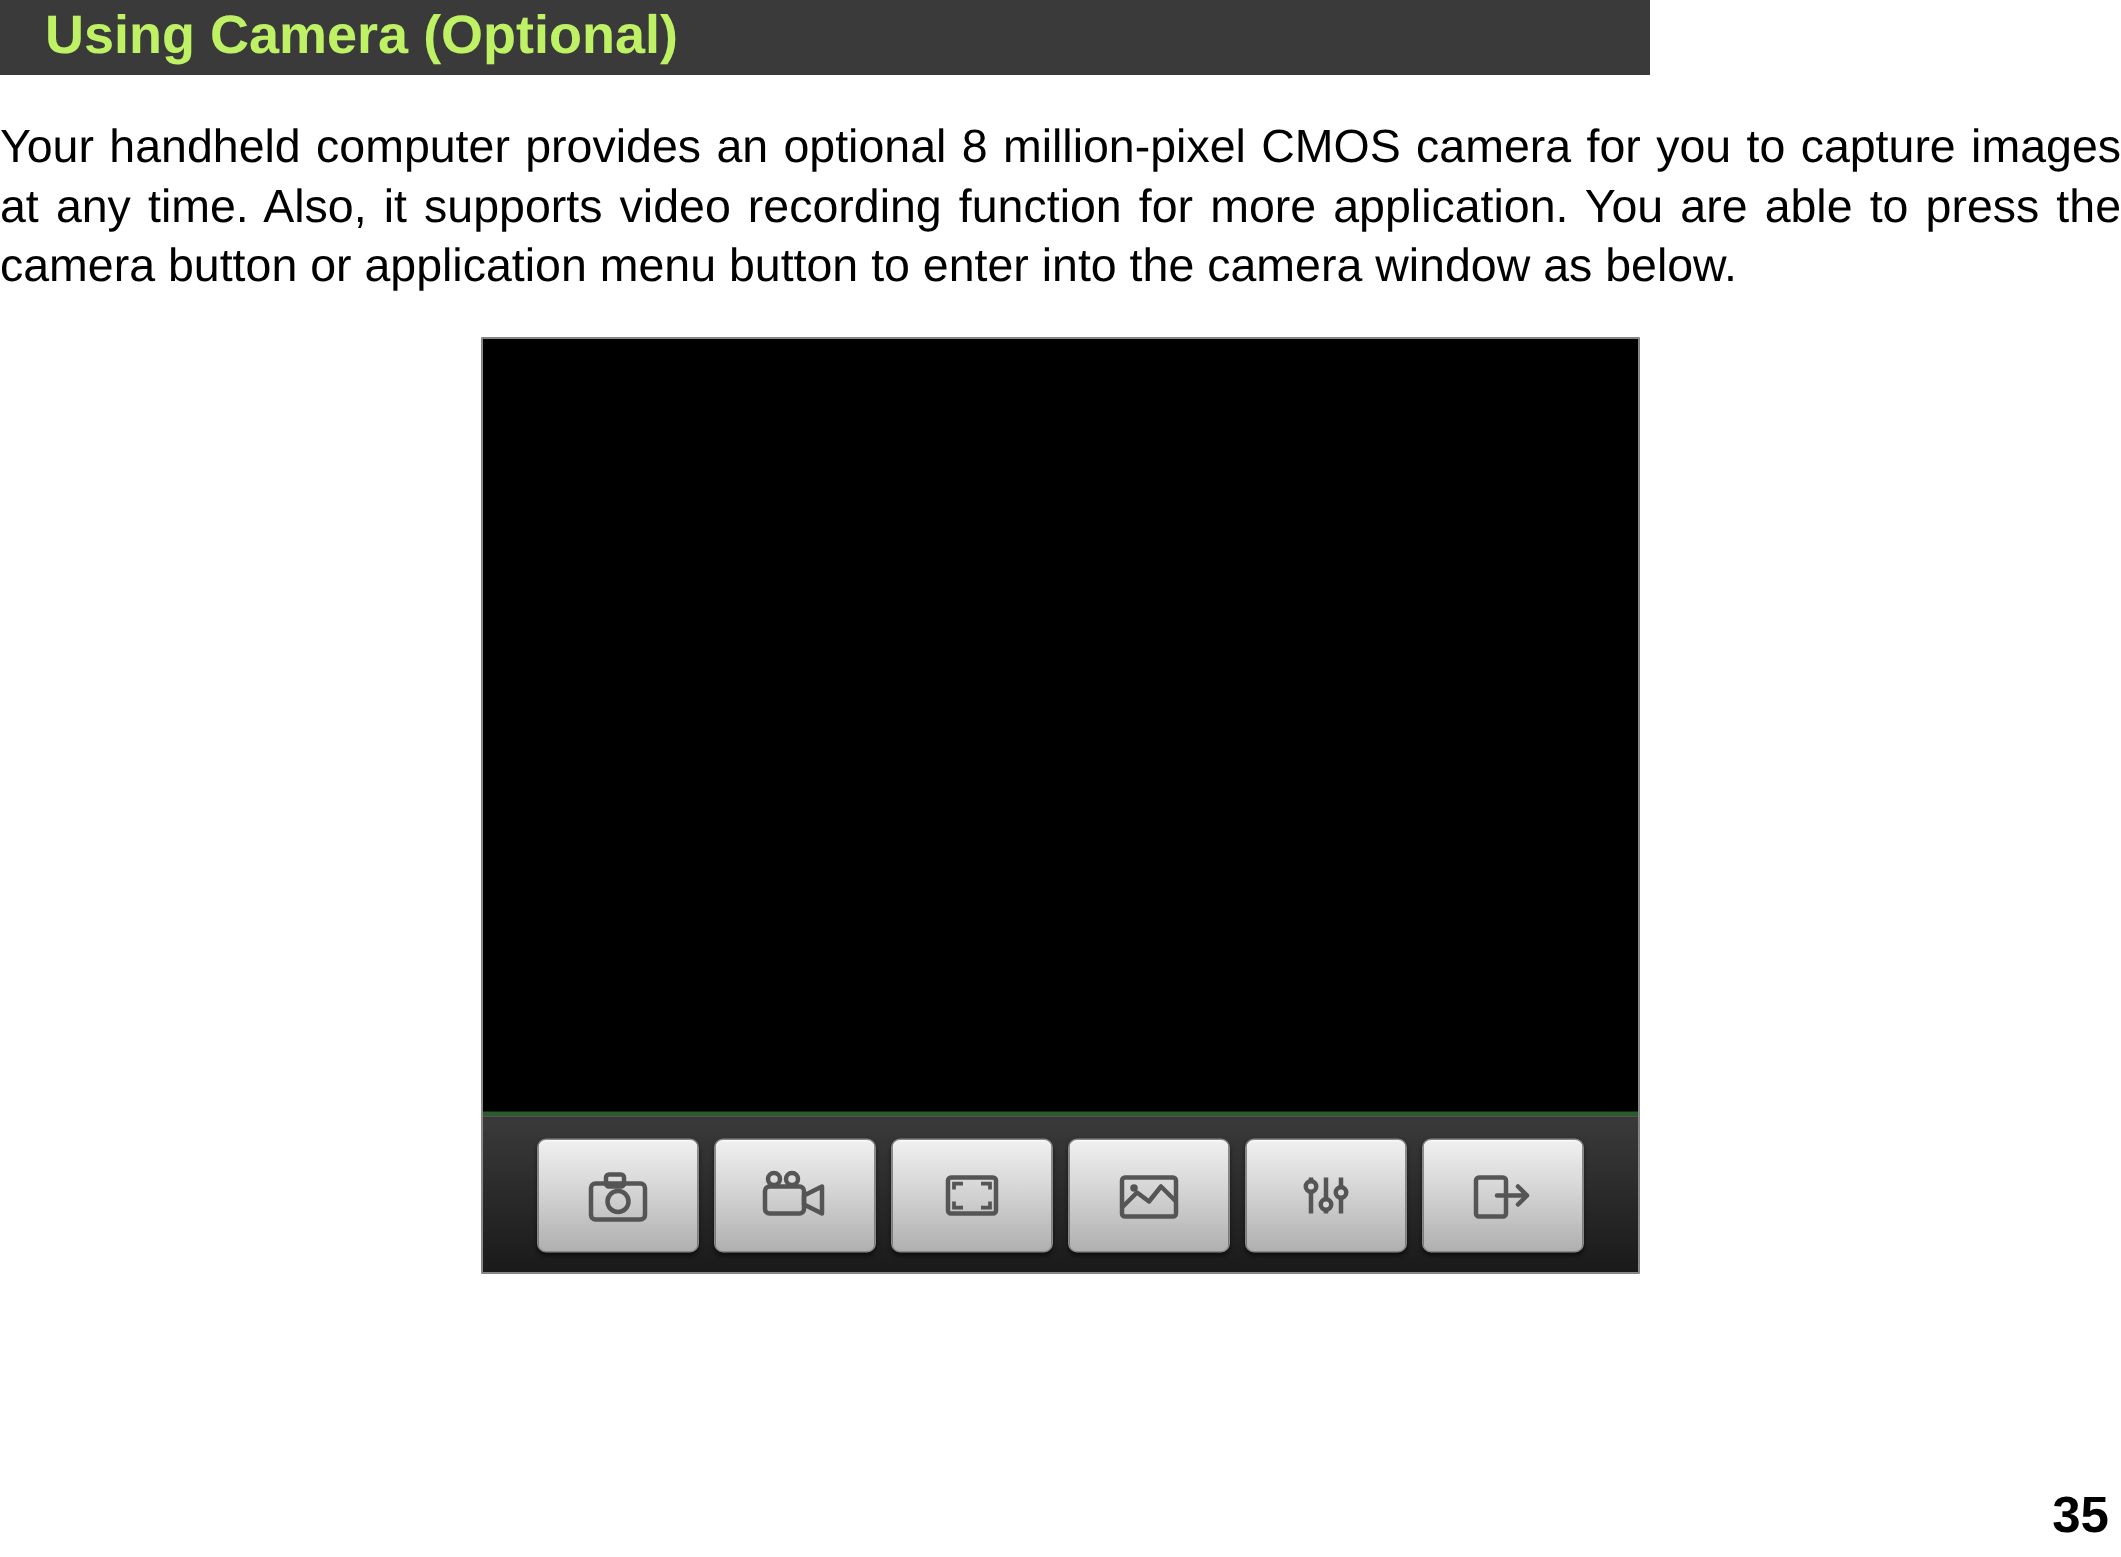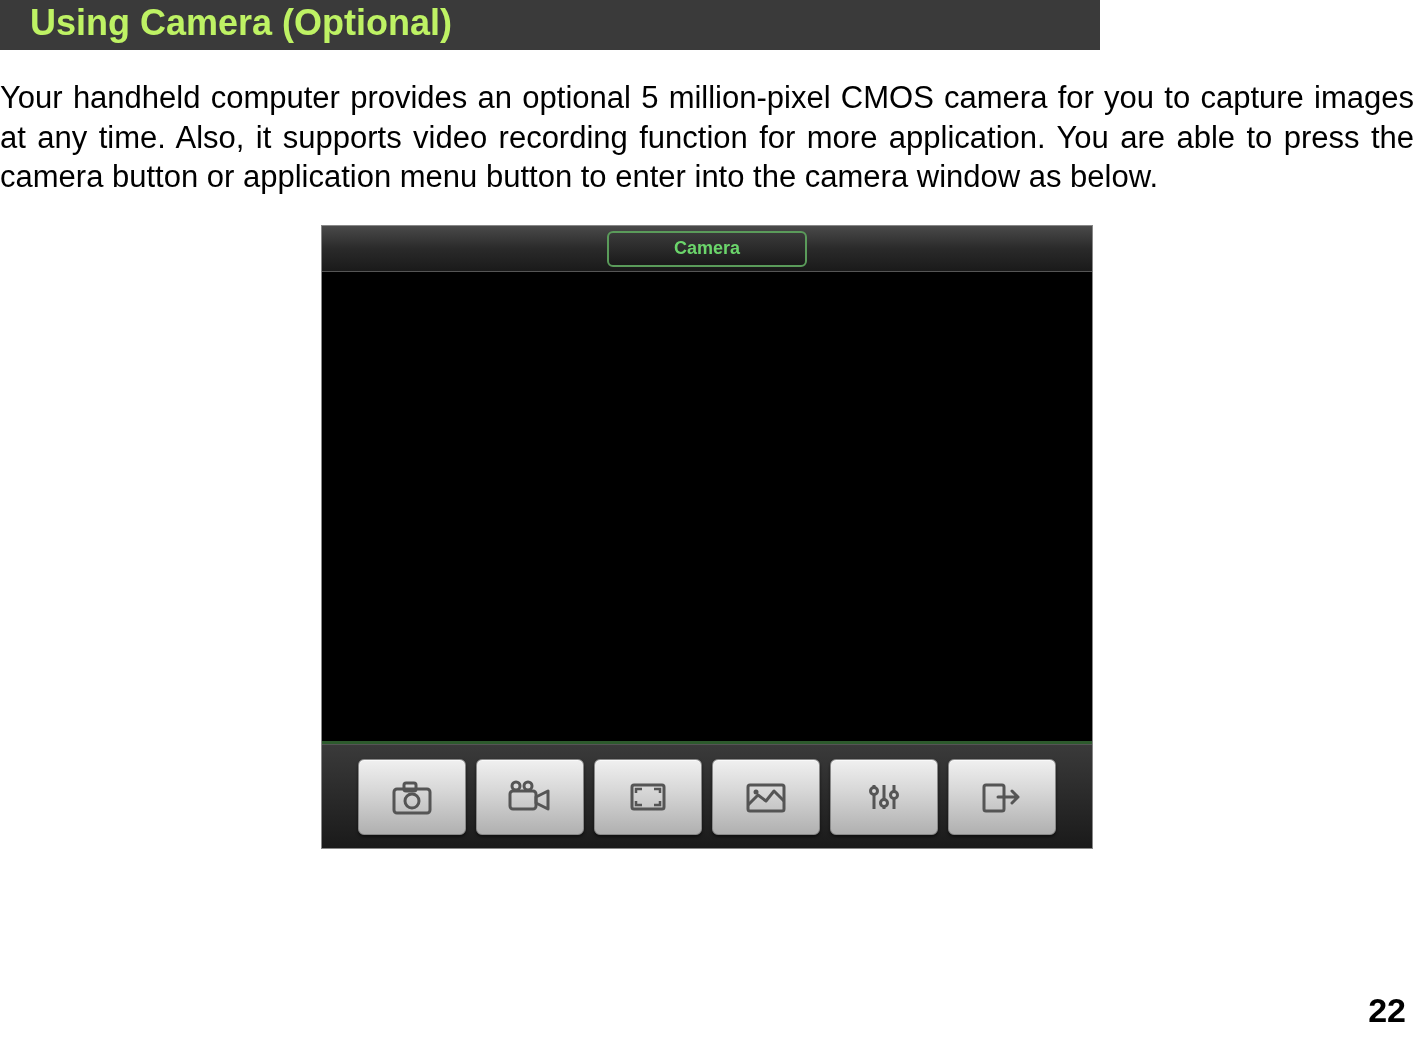--- a/index.html
+++ b/index.html
@@ -116,28 +116,23 @@
       font-weight: bold;
     }
   </style>
 </head>
 <body>
 
 <div class="section-header">
   <span>Using Camera (Optional)</span>
 </div>
 
-<p class="body-text">Your handheld computer provides an optional 5 million-pixel CMOS camera for you to capture images at any time. Also, it supports video recording function for more application. You are able to press the camera button or application menu button to enter into the camera window as below.</p>
+<p class="body-text">Your handheld computer provides an optional 8 million-pixel CMOS camera for you to capture images at any time. Also, it supports video recording function for more application. You are able to press the camera button or application menu button to enter into the camera window as below.</p>
 
 <div class="camera-window">
-  <div class="titlebar">
-    <div class="title-inner">
-      <span>Camera</span>
-    </div>
-  </div>
   <div class="green-line top"></div>
   <div class="viewfinder"></div>
   <div class="green-line bottom"></div>
   <div class="toolbar">
     <div class="toolbar-btn">
       <svg viewBox="0 0 48 40">
         <rect x="6" y="12" width="36" height="24" rx="3" fill="none" stroke="#555" stroke-width="3"></rect>
         <rect x="16" y="6" width="12" height="8" rx="2" fill="none" stroke="#555" stroke-width="3"></rect>
         <circle cx="24" cy="24" r="7" fill="none" stroke="#555" stroke-width="3"></circle>
       </svg>
@@ -175,13 +170,13 @@
     </div>
     <div class="toolbar-btn">
       <svg viewBox="0 0 48 40">
         <rect x="6" y="8" width="20" height="26" rx="2" fill="none" stroke="#555" stroke-width="3"></rect>
         <path d="M20 20 L40 20 M34 14 L40 20 L34 26" fill="none" stroke="#555" stroke-width="3" stroke-linejoin="round" stroke-linecap="round"></path>
       </svg>
     </div>
   </div>
 </div>
 
-<div class="page-number">22</div>
+<div class="page-number">35</div>
 
 </body></html>

